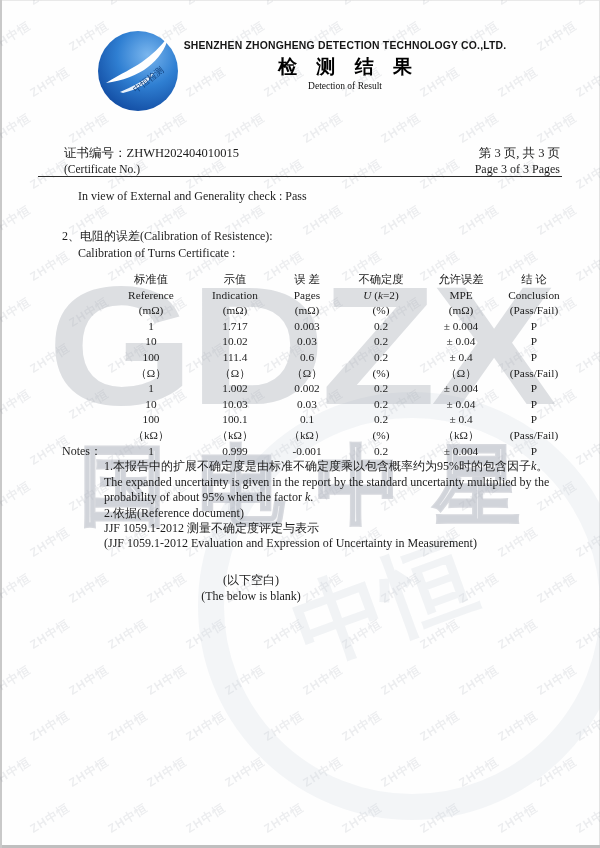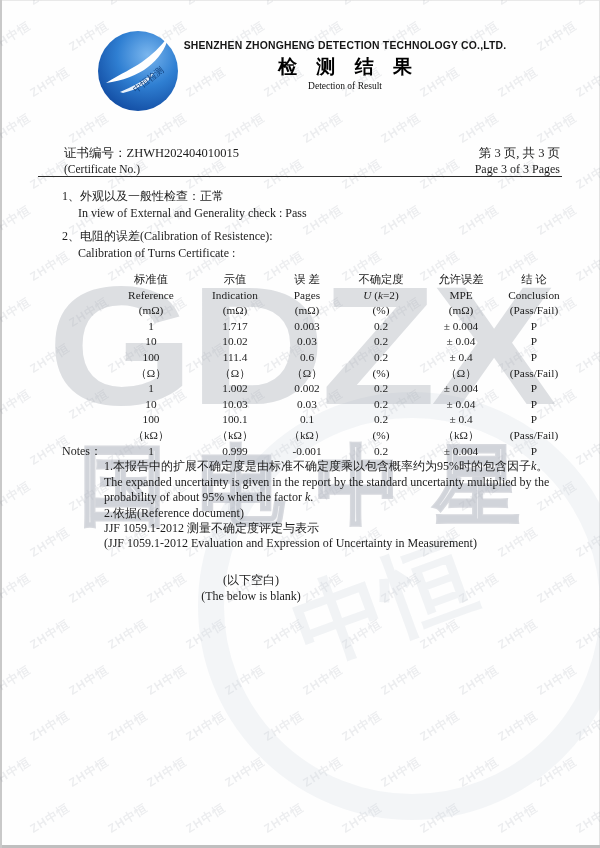--- a/index.html
+++ b/index.html
@@ -261,21 +261,20 @@
       <div><span>证书编号：</span><span>ZHWH202404010015</span></div>
       <div style="font-size:11.5px">(Certificate No.)</div>
     </div>
     <div class="cert-right">
       <div>第 3 页, 共 3 页</div>
       <div style="font-size:12px">Page 3 of 3 Pages</div>
     </div>
     <div class="rule"></div>
 
     <div class="sec sec1">
-      <div>1、外观以及一般性检查：正常</div>
       <div class="en">In view of External and Generality check : Pass</div>
     </div>
     <div class="sec sec2">
       <div>2、电阻的误差(Calibration of Resistence):</div>
       <div class="en">Calibration of Turns Certificate :</div>
     </div>
 
     <table class="cal">
       <colgroup>
         <col style="width:90px">

